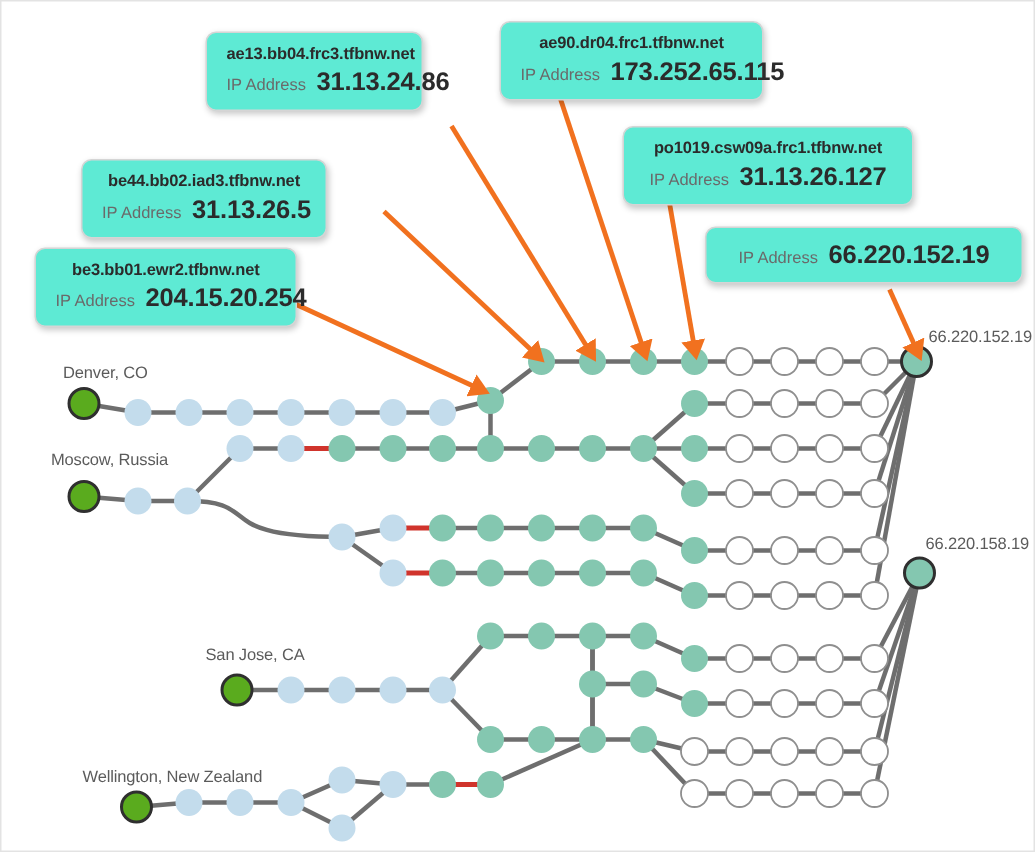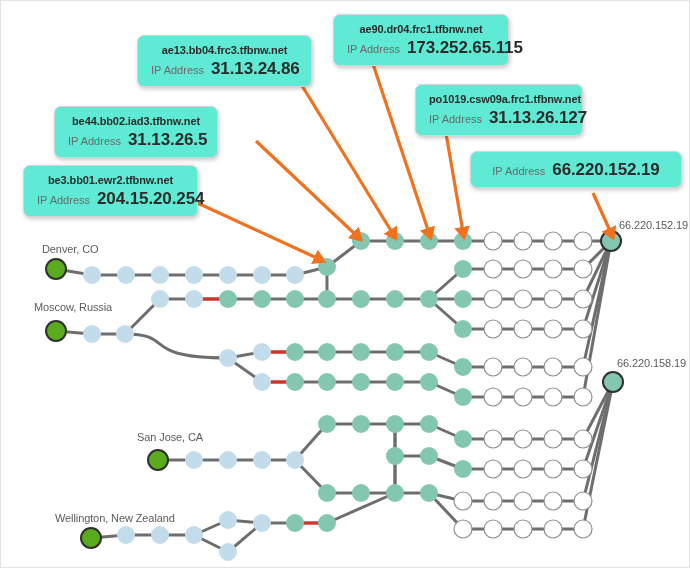--- a/index.html
+++ b/index.html
@@ -335,29 +335,29 @@
 
   <div id="tooltips-layer">
       <div class="tooltip" style="left: 22px; top: 164px; width: 175px;">
         <div class="tt-host">be3.bb01.ewr2.tfbnw.net</div>
         <div class="tt-row"><span class="tt-iplabel">IP Address</span><span class="tt-ipval">204.15.20.254</span></div>
       </div>
       <div class="tooltip" style="left: 53px; top: 105px; width: 164px;">
         <div class="tt-host">be44.bb02.iad3.tfbnw.net</div>
         <div class="tt-row"><span class="tt-iplabel">IP Address</span><span class="tt-ipval">31.13.26.5</span></div>
       </div>
-      <div class="tooltip" style="left: 136px; top: 34px; width: 175px;">
+      <div class="tooltip" style="left: 136px; top: 20px; width: 145px;">
         <div class="tt-host">ae13.bb04.frc3.tfbnw.net</div>
         <div class="tt-row"><span class="tt-iplabel">IP Address</span><span class="tt-ipval">31.13.24.86</span></div>
       </div>
       <div class="tooltip" style="left: 332px; top: 13px; width: 176px;">
         <div class="tt-host">ae90.dr04.frc1.tfbnw.net</div>
         <div class="tt-row"><span class="tt-iplabel">IP Address</span><span class="tt-ipval">173.252.65.115</span></div>
       </div>
-      <div class="tooltip" style="left: 414px; top: 83px; width: 168px;">
+      <div class="tooltip" style="left: 414px; top: 83px; width: 194px;">
         <div class="tt-host">po1019.csw09a.frc1.tfbnw.net</div>
         <div class="tt-row"><span class="tt-iplabel">IP Address</span><span class="tt-ipval">31.13.26.127</span></div>
       </div>
       <div class="tooltip" style="left: 469px; top: 150px; width: 212px;">
         <div class="tt-row"><span class="tt-iplabel">IP Address</span><span class="tt-ipval">66.220.152.19</span></div>
       </div>
     </div>
   <div id="labels-layer">
       <div class="src-label" style="left: 24px; top: 242px;">Denver, CO</div>
       <div class="src-label" style="left: 16px; top: 300px;">Moscow, Russia</div>

